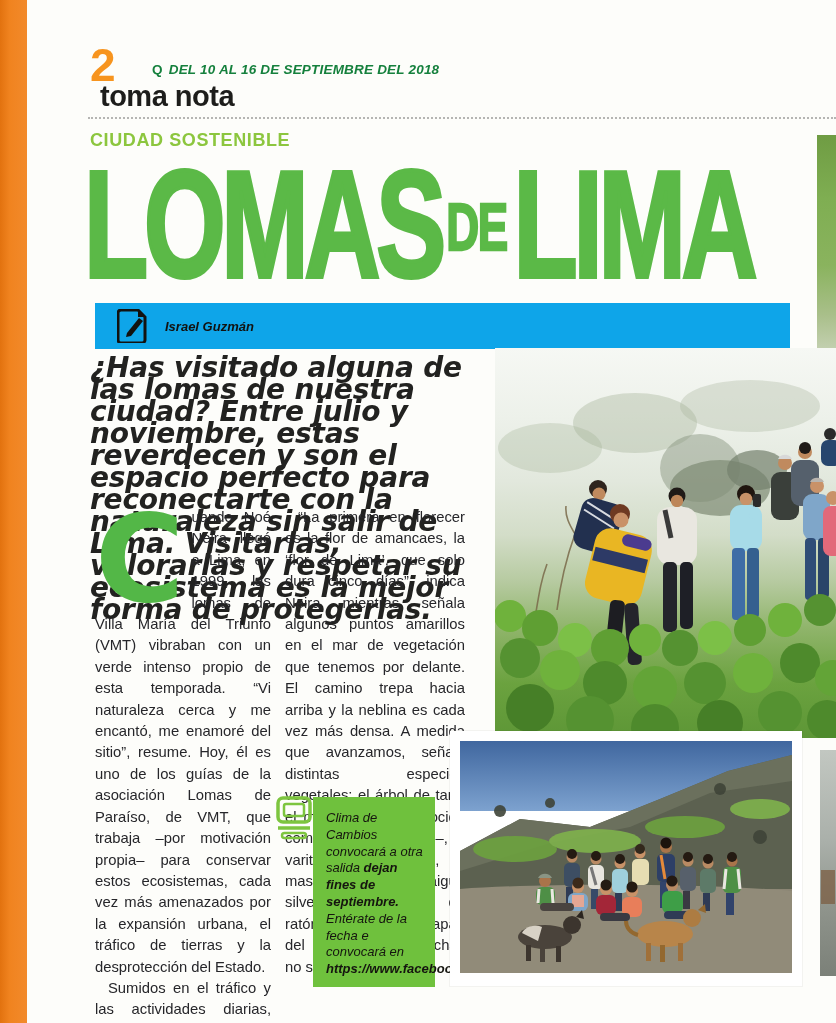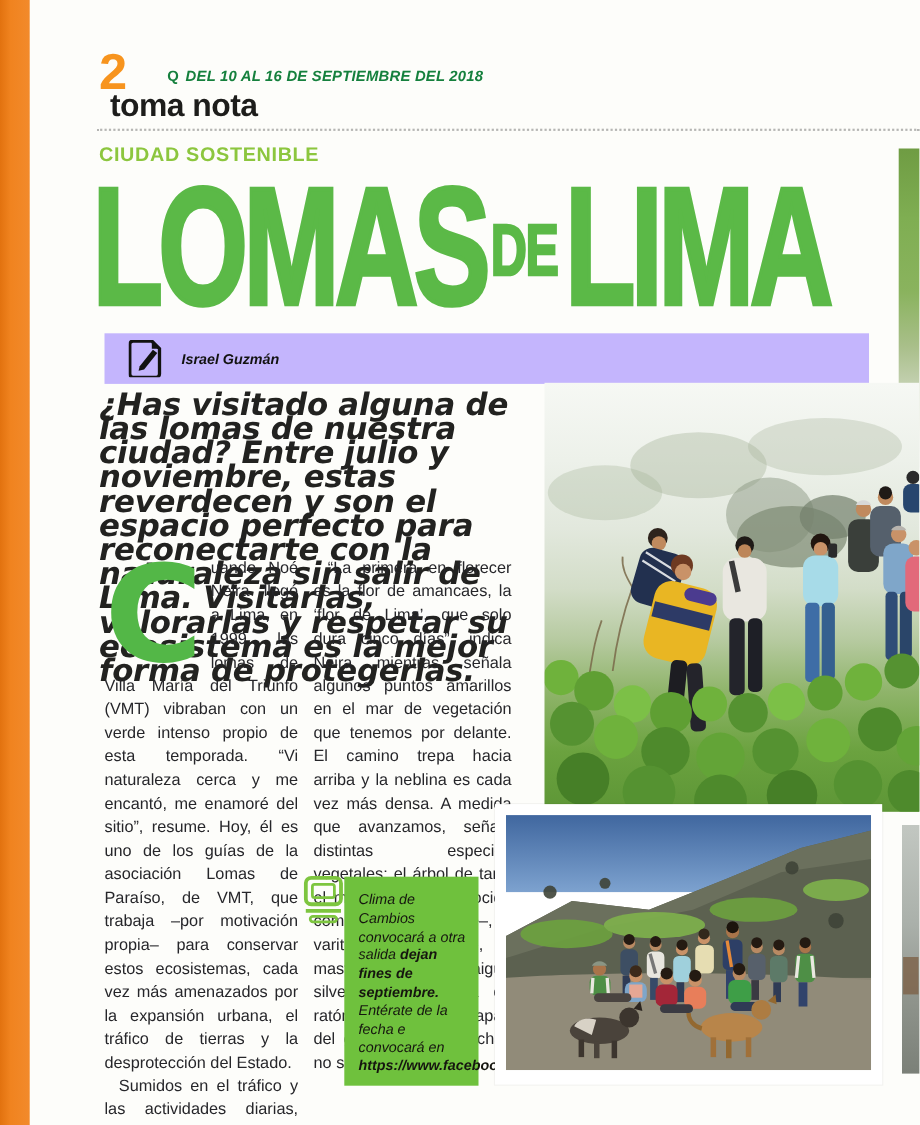--- a/index.html
+++ b/index.html
@@ -24,21 +24,21 @@
 
   
   .headline{position:absolute;left:84px;top:148px;display:flex;align-items:flex-end;
     transform:scaleX(.69);transform-origin:0 100%;white-space:nowrap;color:#5bb947;}
   .headline .big{font-size:152px;font-weight:900;line-height:1;letter-spacing:-6px;
     -webkit-text-stroke:4px #5bb947;}
   .headline .small{font-size:66px;font-weight:900;line-height:1;letter-spacing:-2px;
     -webkit-text-stroke:2.5px #5bb947;margin:0 10px 40px 6px;}
 
   
-  .byline-bar{position:absolute;left:95px;top:303px;width:695px;height:46px;background:#c4b5fd;
+  .byline-bar{position:absolute;left:95px;top:303px;width:695px;height:46px;background:#0ea5e9;
     display:flex;align-items:center;}
   .byline-icon{margin-left:22px;width:32px;height:34px;flex:0 0 auto;}
   .byline-name{margin-left:16px;font-size:13px;font-weight:700;font-style:italic;color:#121210;}
 
   
   .intro{position:absolute;left:90px;top:357px;width:382px;
     font-family:"DejaVu Sans", sans-serif;
     font-size:28px;line-height:22px;font-weight:700;font-style:italic;color:#222220;letter-spacing:-.2px;}
 
   

